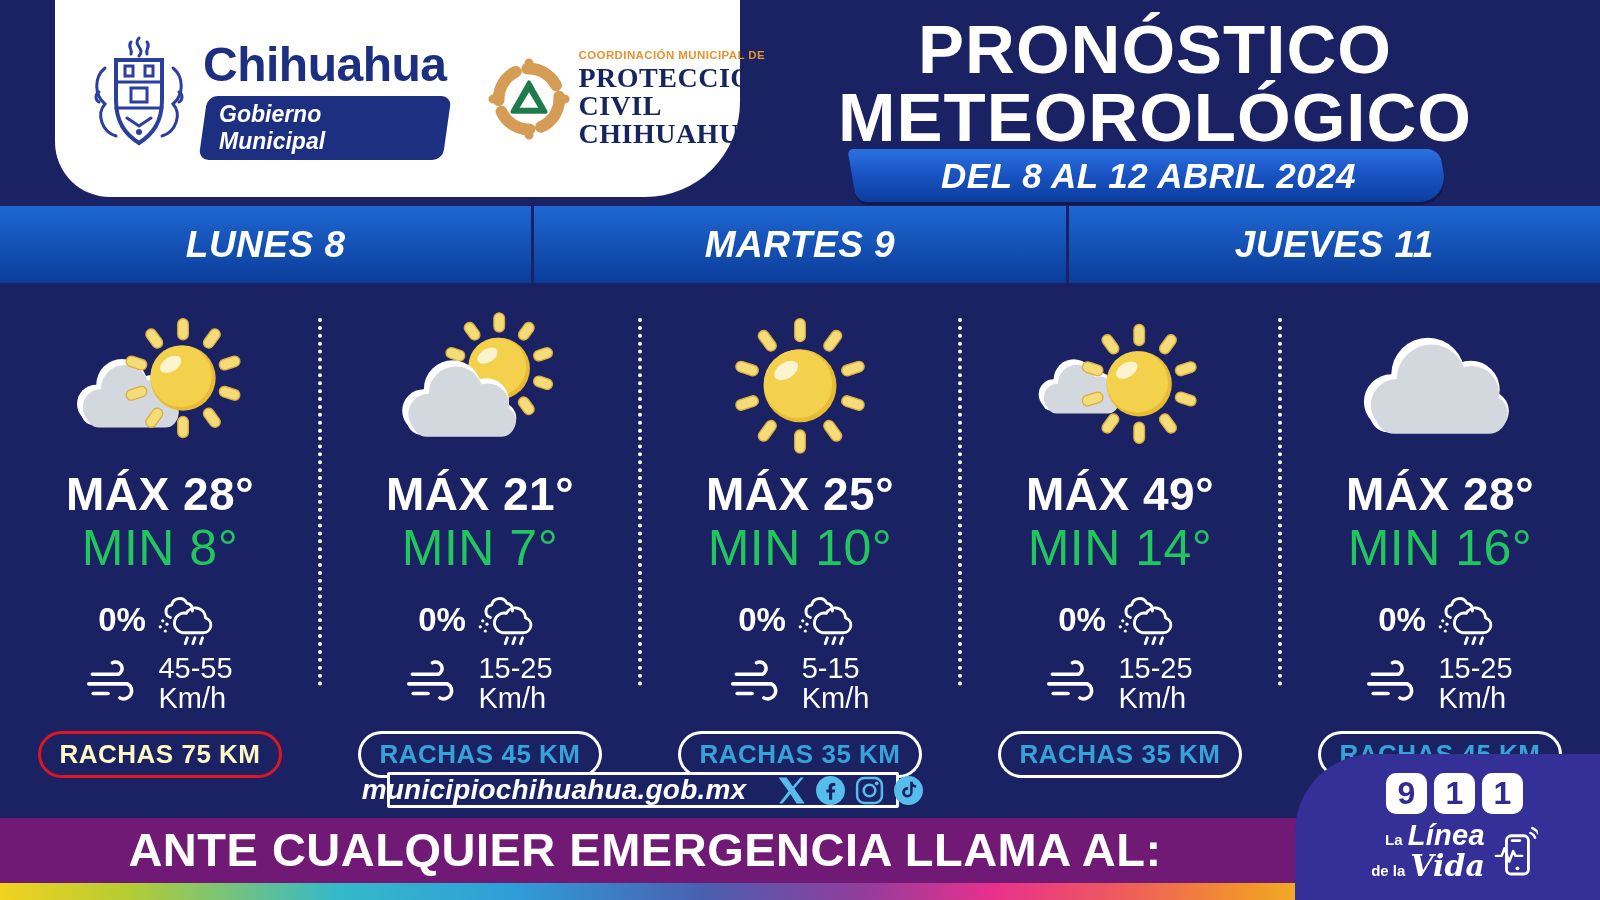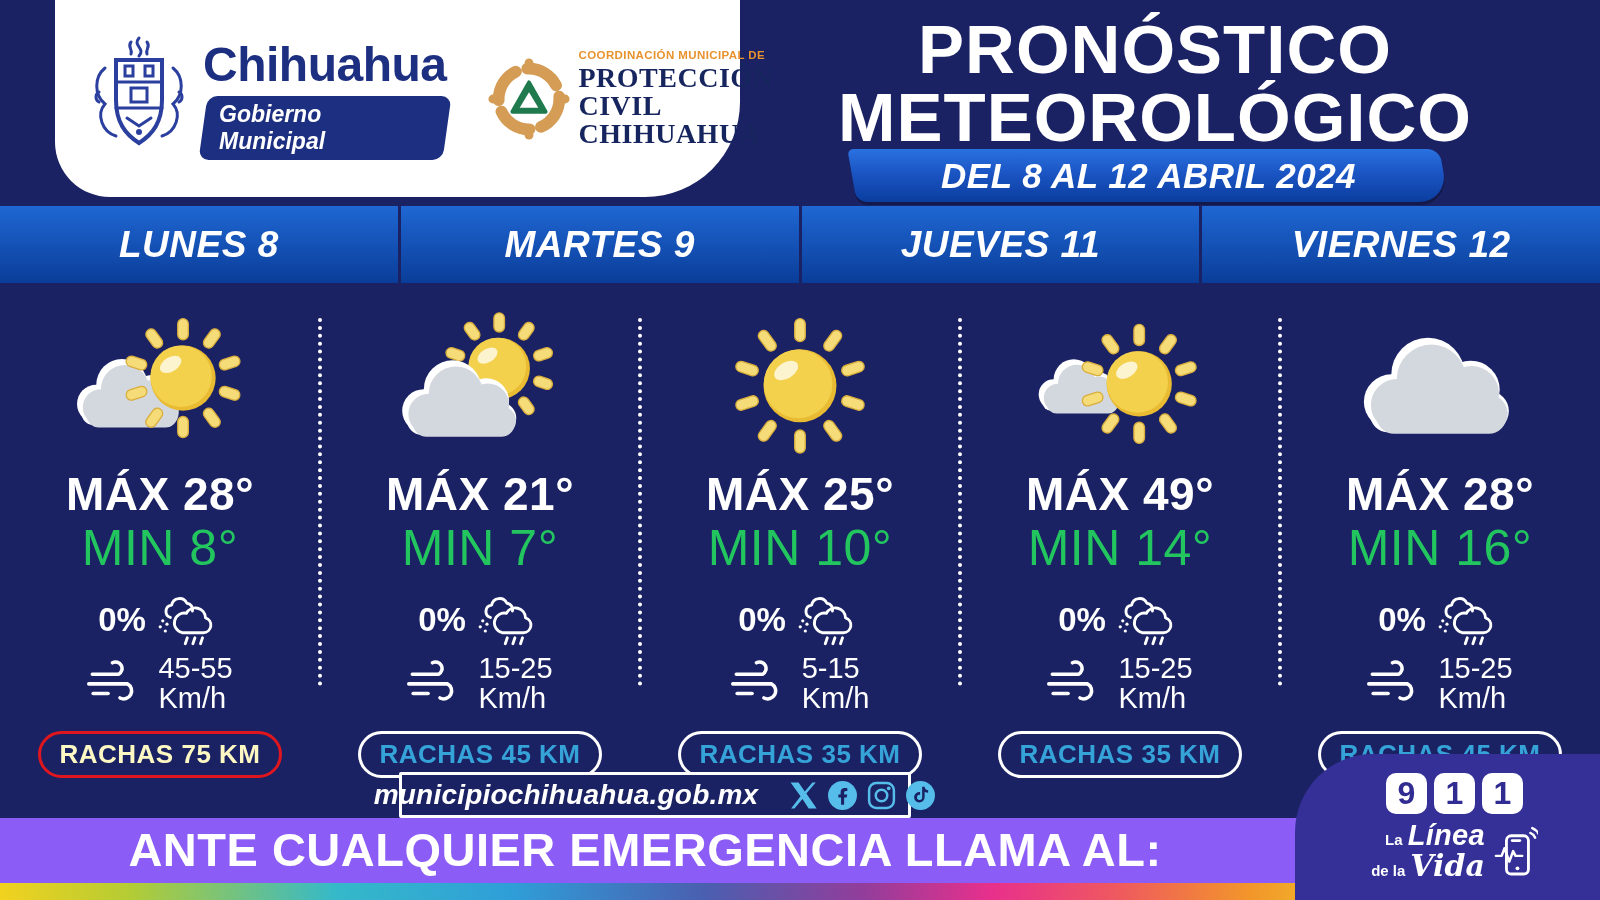--- a/index.html
+++ b/index.html
@@ -58,29 +58,29 @@
   .wind-ic svg { width:58px; height:46px; display:block; }
   .wind-text { display:flex; flex-direction:column; color:#fff; font-size:29px;
     font-weight:500; line-height:1.04; }
   .gust-pill { margin-top:18px; font-size:26px; font-weight:800; letter-spacing:0.5px;
     color:#35a3d8; border:3px solid #ffffff; border-radius:26px; padding:5px 18px; }
   .gust-pill.alert { color:#fef9c3; border-color:#e0161f; }
   .sep { position:absolute; top:318px; height:368px; width:0;
     border-left:4px dotted #ffffff; }
 
   
-  .web-bar { position:absolute; left:399px; top:772px; width:512px; height:46px;
+  .web-bar { position:absolute; left:387px; top:772px; width:512px; height:36px;
     background:#1a2264; border:3px solid #ffffff; border-radius:2px; z-index:2;
     display:flex; align-items:center; justify-content:center; gap:30px; }
   .web-url { font-size:28px; font-weight:800; font-style:italic; color:#fff; letter-spacing:0.2px; }
   .social-row { display:flex; align-items:center; gap:8px; }
   .social-ic svg { width:31px; height:31px; display:block; }
 
   .emg-banner { position:absolute; left:0; top:818px; width:1600px; height:65px;
-    background:#8b5cf6; z-index:1; }
+    background:#701a75; z-index:1; }
   .emg-text { width:1290px; text-align:center; font-size:47px; font-weight:900;
     color:#fff; line-height:63px; letter-spacing:0.5px; }
 
   .rainbow { position:absolute; left:0; top:883px; width:1600px; height:17px; z-index:1;
     background:linear-gradient(90deg,#f2d21f 0%,#b5cc33 8%,#35b9c9 21%,#2f9ed8 32%,
       #4a5fb0 44%,#933d9b 54%,#e8308c 62%,#ef5a5e 70%,#f2952b 78%,#f0c525 85%,
       #ee5f9f 93%,#d6336c 100%); }
 
   .nine-shape { position:absolute; left:1295px; top:754px; width:305px; height:146px;
     background:#343097; border-top-left-radius:78px; z-index:5;
@@ -149,21 +149,20 @@
   </div>
 
   <div class="day-header-row" id="day-header-row">
     <div class="day-header-cell">LUNES 8</div>
 
     <div class="day-header-cell">MARTES 9</div>
 
 
     <div class="day-header-cell">JUEVES 11</div>
 
-    <div class="day-header-cell">VIERNES 12</div>
   </div>
 
   <div class="forecast-row" id="forecast-columns">
     <div class="day-col">
       <div class="wicon">
           <svg viewBox="0 0 200 160">
             <g transform="translate(67 90) scale(1.1130000000000002)" fill="#ffffff">
     <circle cx="-30" cy="8" r="18"></circle>
               <circle cx="-6" cy="-10" r="24"></circle>
     <circle cx="22" cy="0" r="19"></circle>

